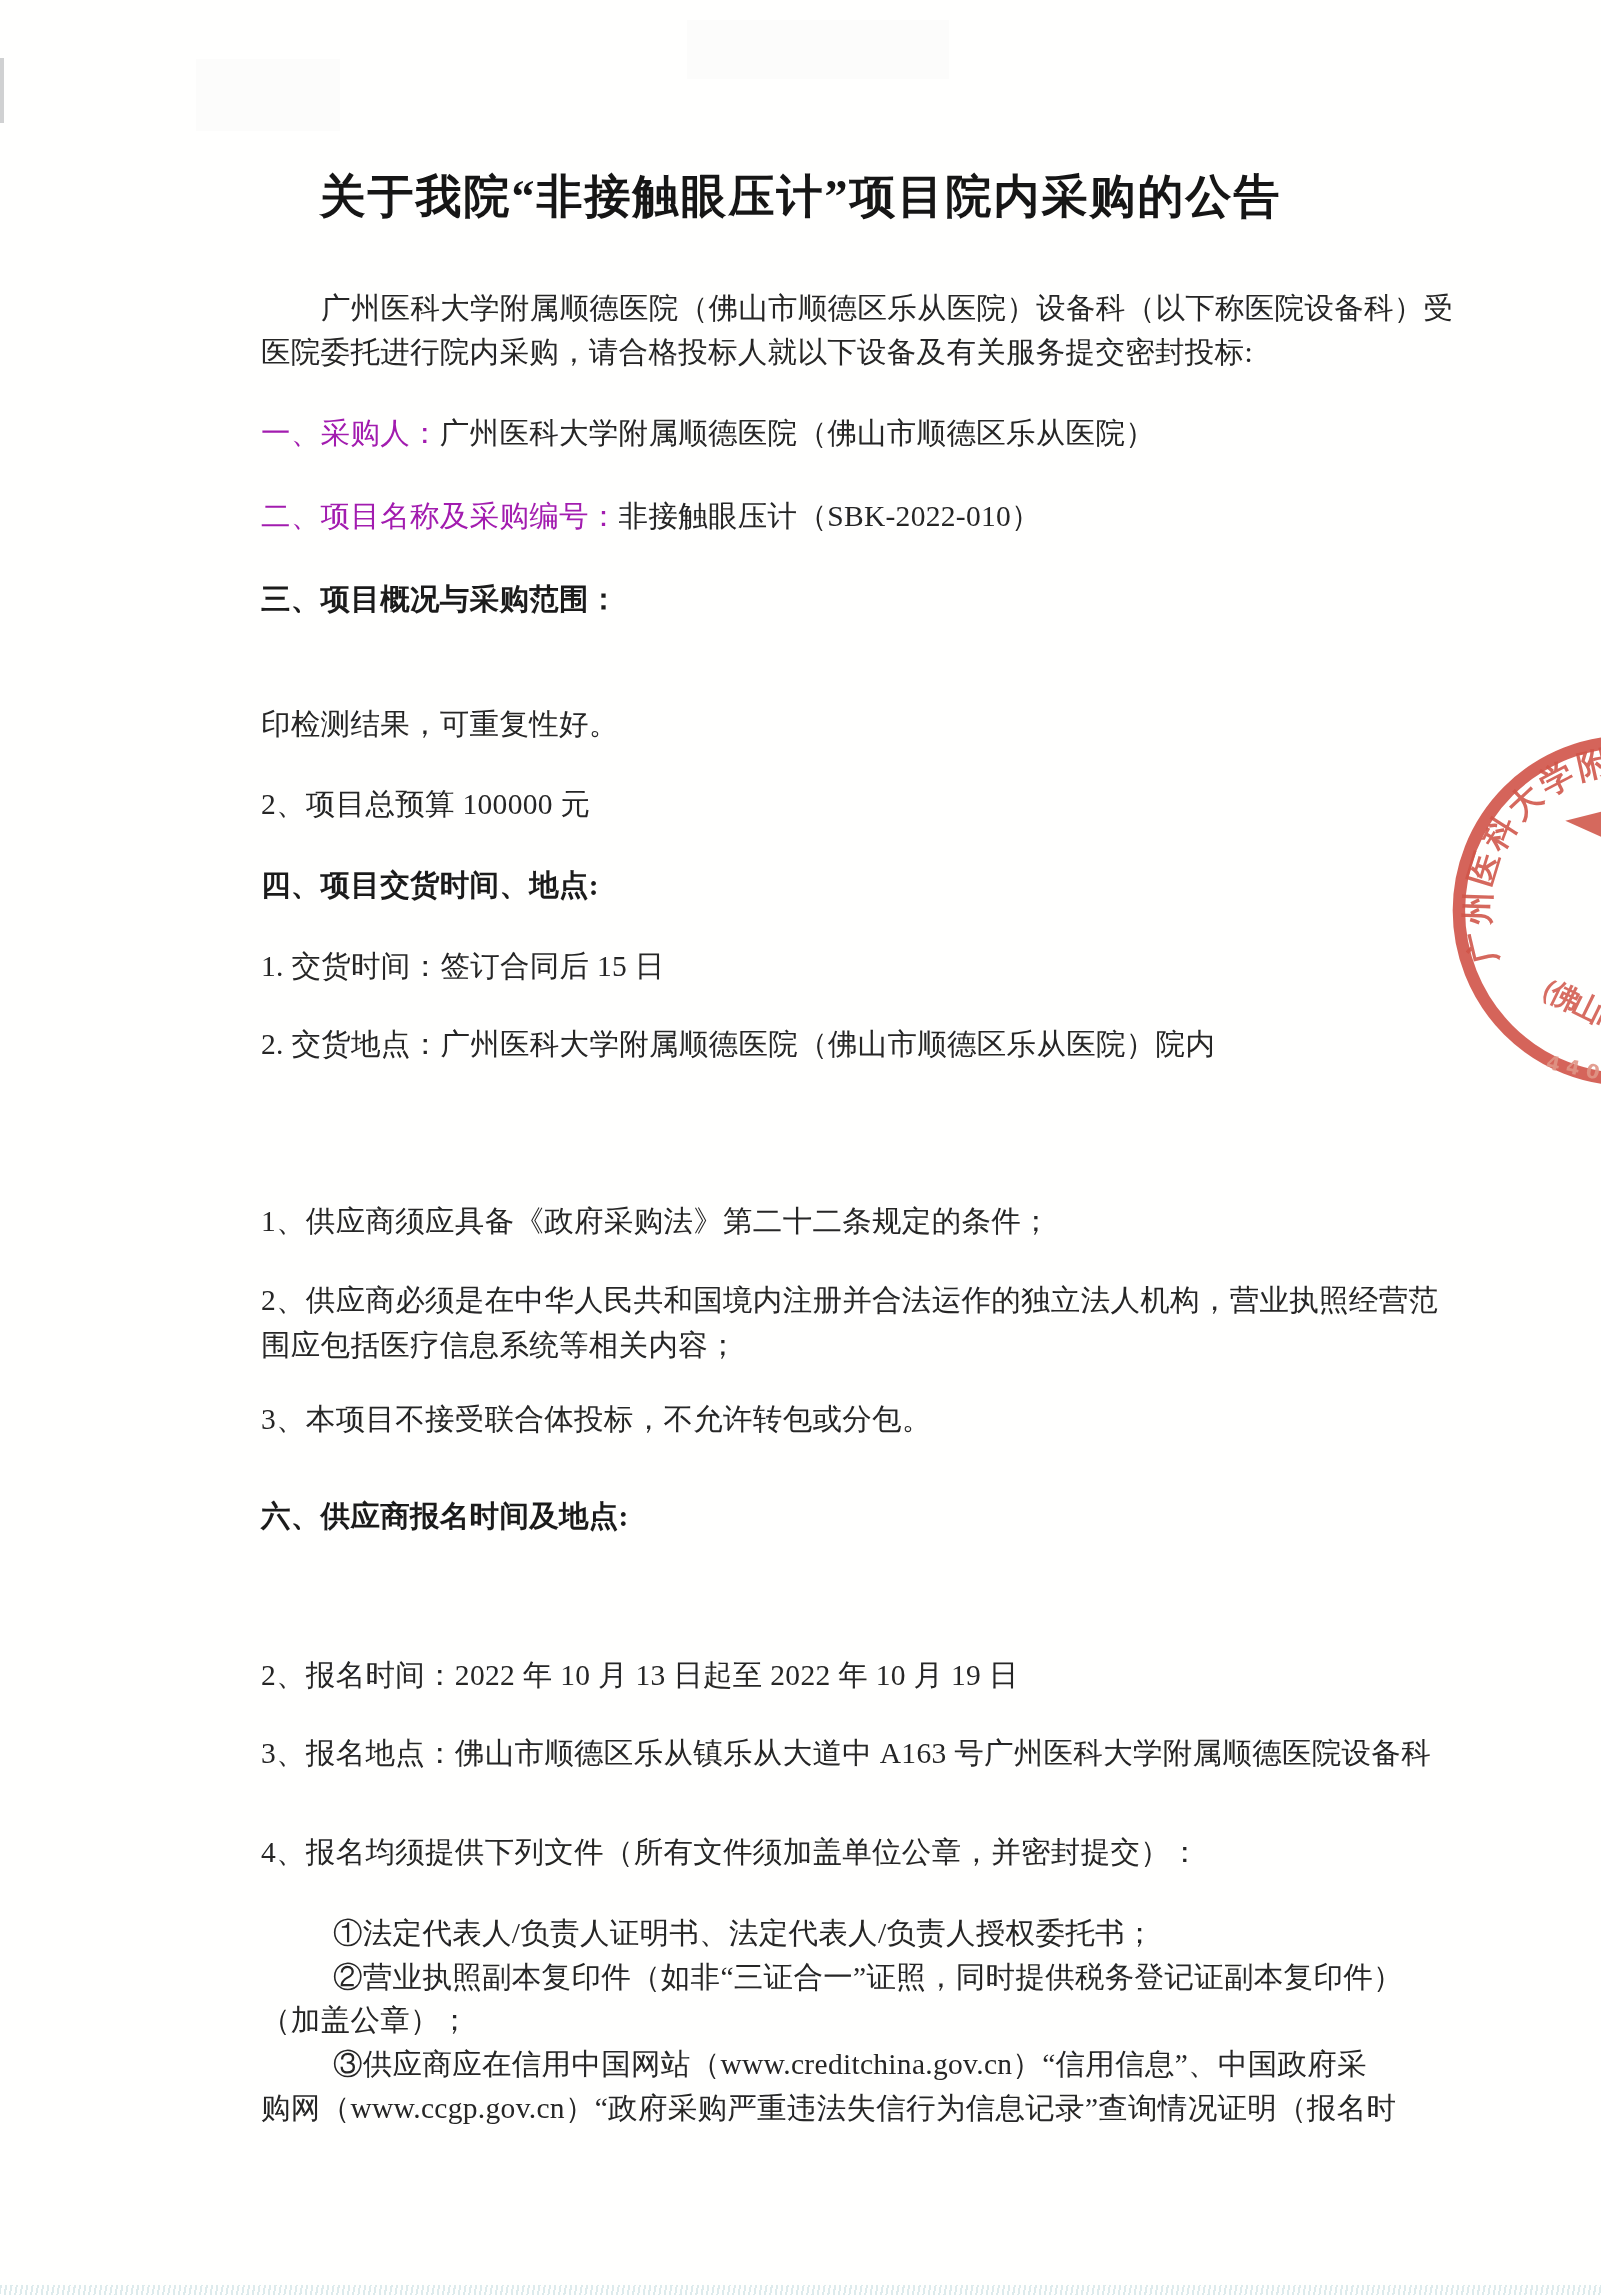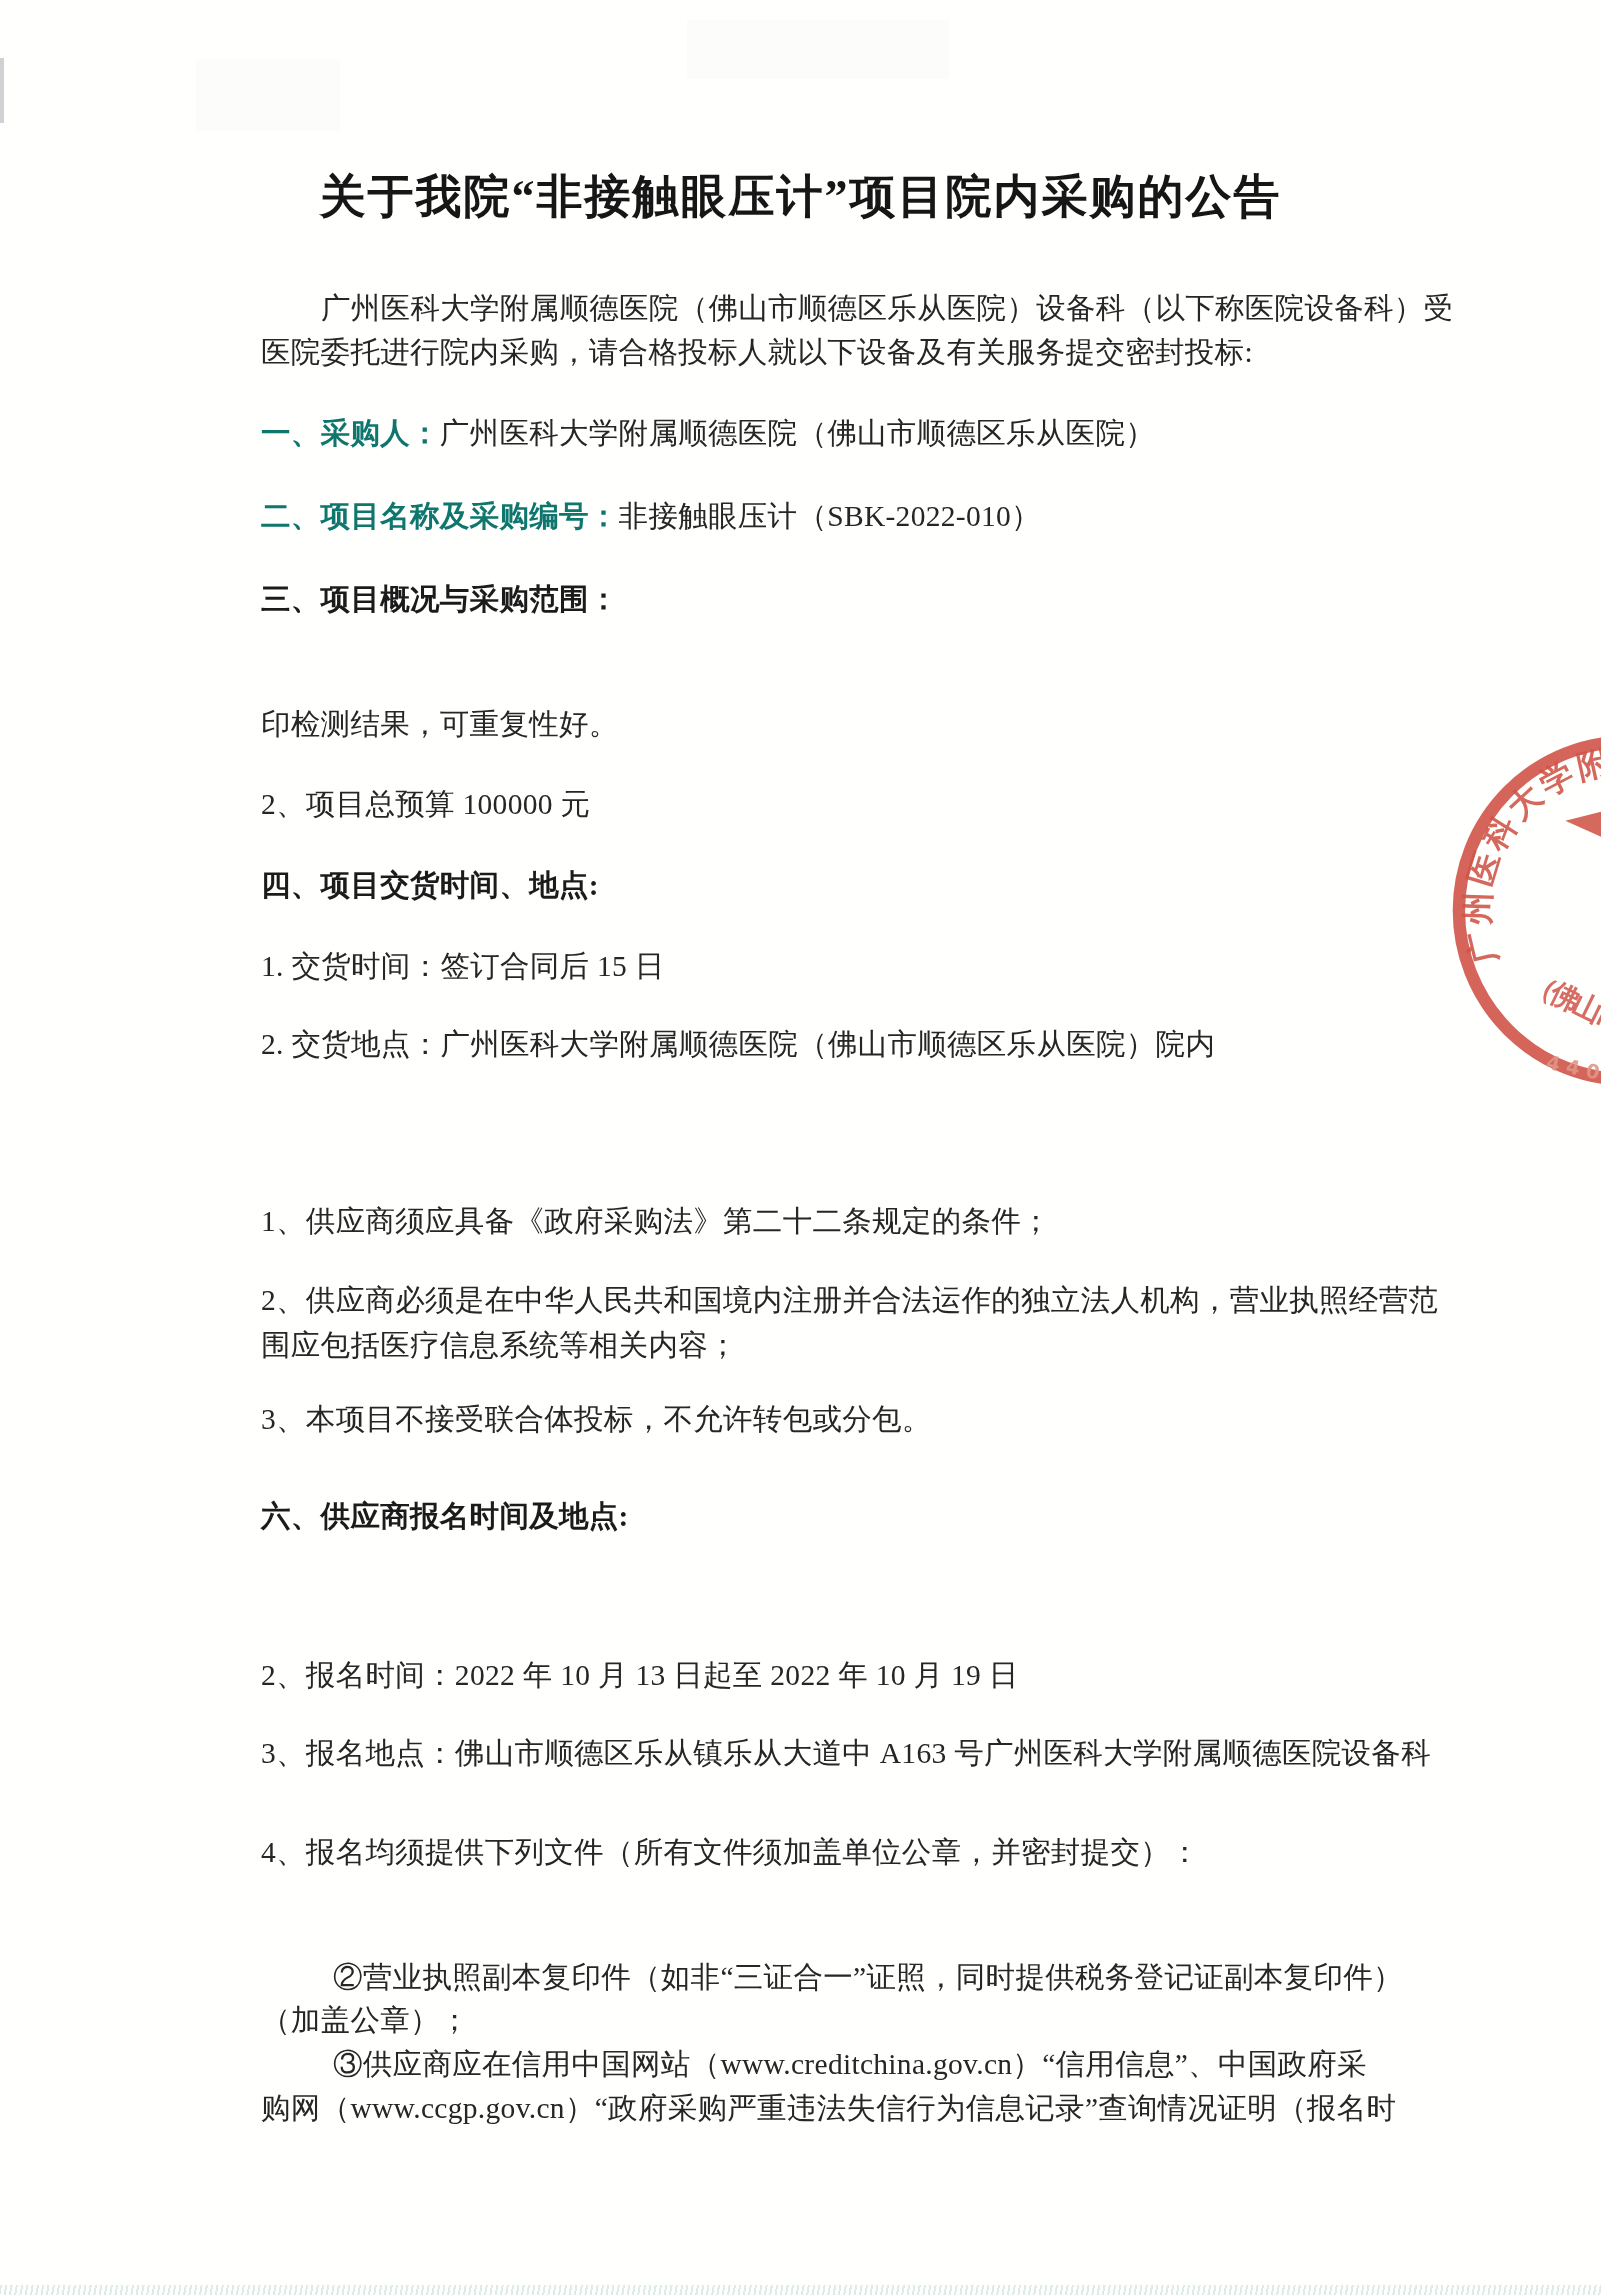--- a/index.html
+++ b/index.html
@@ -26,21 +26,21 @@
   .ln{
     position:absolute;
     left:226px;
     font-size:29.5px;
     line-height:38px;
     letter-spacing:0.3px;
     white-space:nowrap;
     color:#262626;
     margin-left:35px;
   }
-  .ln .lbl{font-weight:bold;color:#0f766e;}
+  .ln .lbl{font-weight:normal;color:#a21caf;}
   .ln.boldln{font-weight:bold;color:#1b1b1b;}
   .ln.sub{left:298px;}
   .ln.indent{text-indent:60px;}
   .seal{
     position:absolute;
     left:1447px;
     top:707px;
     width:177px;
     height:419px;
     opacity:0.92;
@@ -92,20 +92,21 @@
 
   <div class="ln" style="top:1202px">1、供应商须应具备《政府采购法》第二十二条规定的条件；</div>
   <div class="ln" style="top:1281px">2、供应商必须是在中华人民共和国境内注册并合法运作的独立法人机构，营业执照经营范</div>
   <div class="ln" style="top:1326px">围应包括医疗信息系统等相关内容；</div>
   <div class="ln" style="top:1400px">3、本项目不接受联合体投标，不允许转包或分包。</div>
 
   <div class="ln boldln" style="top:1497px">六、供应商报名时间及地点:</div>
   <div class="ln" style="top:1656px">2、报名时间：2022 年 10 月 13 日起至 2022 年 10 月 19 日</div>
   <div class="ln" style="top:1734px">3、报名地点：佛山市顺德区乐从镇乐从大道中 A163 号广州医科大学附属顺德医院设备科</div>
   <div class="ln" style="top:1833px">4、报名均须提供下列文件（所有文件须加盖单位公章，并密封提交）：</div>
+  <div class="ln sub" style="top:1914px">①法定代表人/负责人证明书、法定代表人/负责人授权委托书；</div>
   <div class="ln sub" style="top:1958px">②营业执照副本复印件（如非“三证合一”证照，同时提供税务登记证副本复印件）</div>
   <div class="ln" style="top:2001px">（加盖公章）；</div>
   <div class="ln sub" style="top:2045px">③供应商应在信用中国网站（www.creditchina.gov.cn）“信用信息”、中国政府采</div>
   <div class="ln" style="top:2089px">购网（www.ccgp.gov.cn）“政府采购严重违法失信行为信息记录”查询情况证明（报名时</div>
 
   <svg class="seal" viewBox="0 0 270 640" width="177" height="419" xmlns="http://www.w3.org/2000/svg">
 
     <circle cx="276" cy="311" r="258" fill="none" stroke-width="19" stroke-linecap="round" opacity="0.9" stroke="#cc4538"></circle>
 
     <polygon transform="translate(310,185)" points="-129.5,-11.3 -44.6,26.8 -50.8,119.7 11.7,50.7 98.1,85.3 51.8,4.5 111.4,-66.9 20.3,-47.9 -29.2,-126.7 -39.2,-34.1" opacity="0.88" fill="#cc4538"></polygon>

